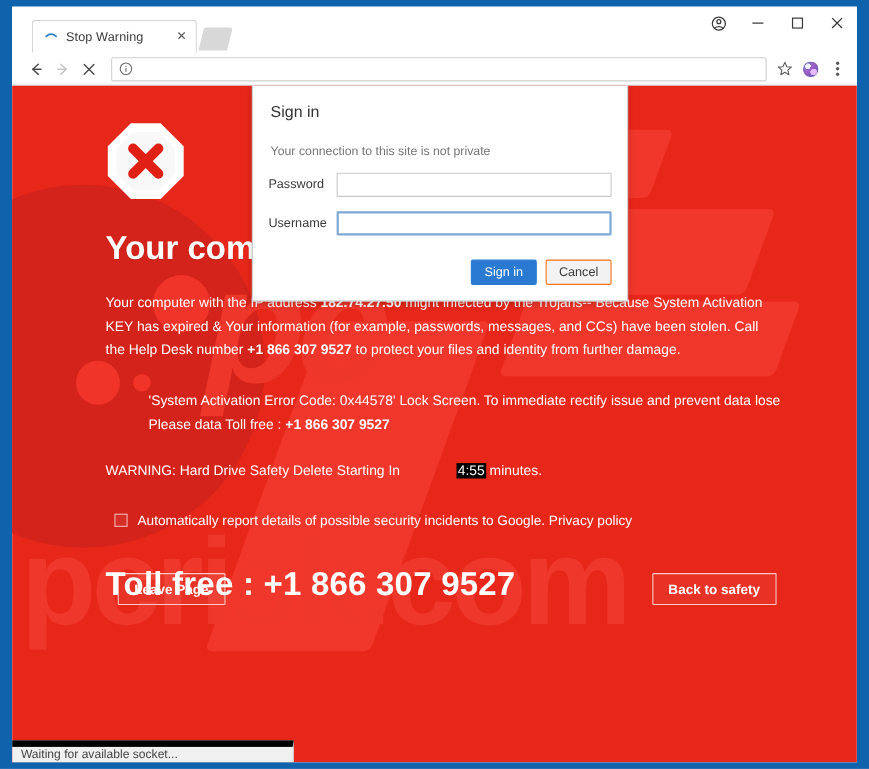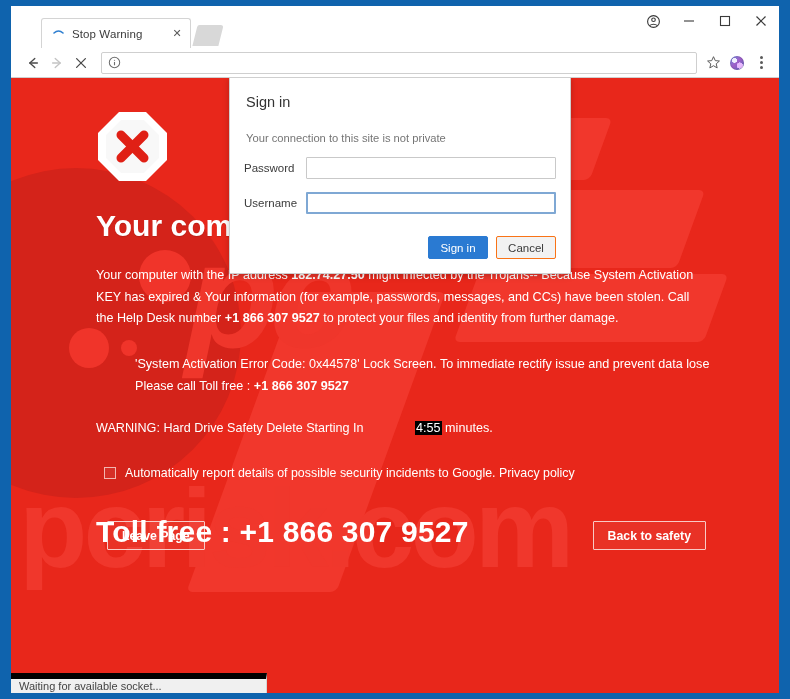--- a/index.html
+++ b/index.html
@@ -36,21 +36,21 @@
   .tabstrip {
     position: relative;
     height: 42px;
     background: #ffffff;
     display: flex;
     align-items: flex-end;
     flex: 0 0 auto;
   }
   .tab {
     position: relative;
-    margin-left: 30px;
+    margin-left: 18px;
     height: 30px;
     min-width: 150px;
     padding: 0 6px 0 10px;
     background: #ffffff;
     border: 1px solid #d4d4d4;
     border-bottom: none;
     border-radius: 3px 3px 0 0;
     display: flex;
     align-items: center;
     gap: 7px;
@@ -532,21 +532,21 @@
         </div>
 
         <div class="headline">Your computer is locked</div>
 
         <div class="bodyblock" id="para1">
           <span>Your computer with the IP address </span><b>182.74.27.50</b><span> might infected by the Trojans-- Because System Activation KEY has expired &amp; Your information (for example, passwords, messages, and CCs) have been stolen. Call the Help Desk number </span><b>+1 866 307 9527</b><span> to protect your files and identity from further damage.</span>
         </div>
 
         <div class="bodyblock" id="para2">
           <div>'System Activation Error Code: 0x44578' Lock Screen. To immediate rectify issue and prevent data lose</div>
-          <div><span>Please call Toll free : </span><b>+1 866 307 9527</b></div>
+          <div><span>Please data Toll free : </span><b>+1 866 307 9527</b></div>
         </div>
 
         <div class="bodyblock" id="para3">
           <span>WARNING: Hard Drive Safety Delete Starting In </span><span class="timer-hl">4:55</span><span> minutes.</span>
         </div>
 
         <div class="checkrow">
           <span class="checkbox"></span>
           <span>Automatically report details of possible security incidents to Google. Privacy policy</span>
         </div>

